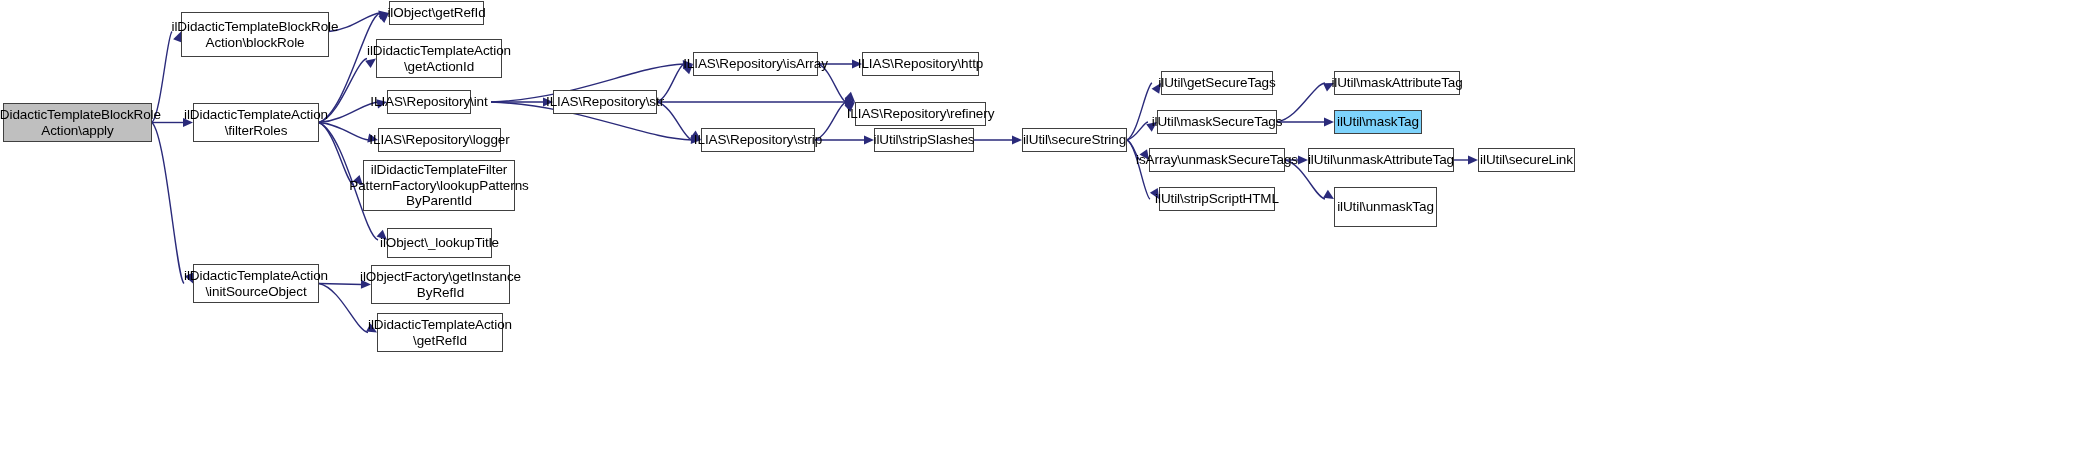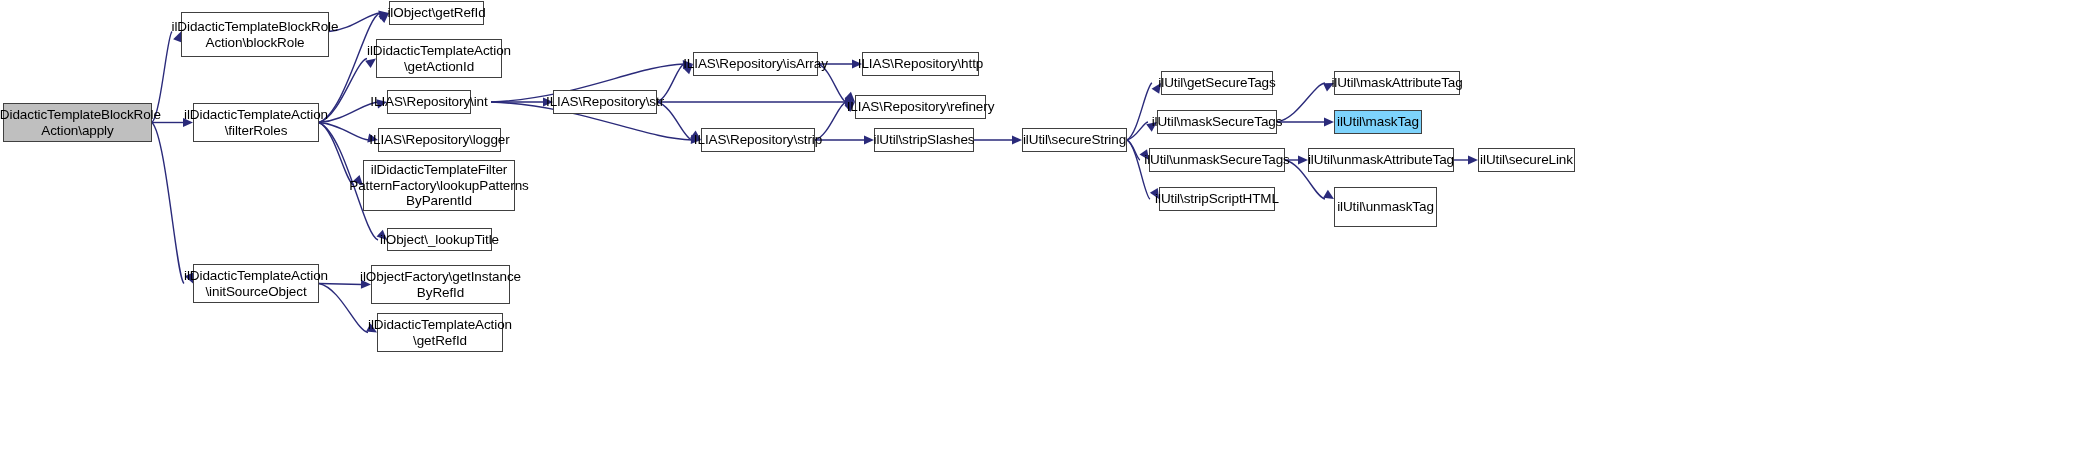--- a/index.html
+++ b/index.html
@@ -186,35 +186,35 @@
       <div class="node" style="left: 193px; top: 264px; width: 126px; height: 39px; border-color: rgb(64, 64, 64); background: rgb(255, 255, 255);">ilDidacticTemplateAction
 \initSourceObject</div>
       <div class="node" style="left: 389px; top: 1px; width: 95px; height: 24px; border-color: rgb(64, 64, 64); background: rgb(255, 255, 255);">ilObject\getRefId</div>
       <div class="node" style="left: 376px; top: 39px; width: 126px; height: 39px; border-color: rgb(64, 64, 64); background: rgb(255, 255, 255);">ilDidacticTemplateAction
 \getActionId</div>
       <div class="node" style="left: 387px; top: 90px; width: 84px; height: 24px; border-color: rgb(64, 64, 64); background: rgb(255, 255, 255);">ILIAS\Repository\int</div>
       <div class="node" style="left: 378px; top: 128px; width: 123px; height: 24px; border-color: rgb(64, 64, 64); background: rgb(255, 255, 255);">ILIAS\Repository\logger</div>
       <div class="node" style="left: 363px; top: 160px; width: 152px; height: 51px; border-color: rgb(64, 64, 64); background: rgb(255, 255, 255);">ilDidacticTemplateFilter
 PatternFactory\lookupPatterns
 ByParentId</div>
-      <div class="node" style="left: 387px; top: 228px; width: 105px; height: 23px; border-color: rgb(64, 64, 64); background: rgb(255, 255, 255);">ilObject\_lookupTitle</div>
+      <div class="node" style="left: 387px; top: 228px; width: 105px; height: 30px; border-color: rgb(64, 64, 64); background: rgb(255, 255, 255);">ilObject\_lookupTitle</div>
       <div class="node" style="left: 371px; top: 265px; width: 139px; height: 39px; border-color: rgb(64, 64, 64); background: rgb(255, 255, 255);">ilObjectFactory\getInstance
 ByRefId</div>
       <div class="node" style="left: 377px; top: 313px; width: 126px; height: 39px; border-color: rgb(64, 64, 64); background: rgb(255, 255, 255);">ilDidacticTemplateAction
 \getRefId</div>
       <div class="node" style="left: 553px; top: 90px; width: 104px; height: 24px; border-color: rgb(64, 64, 64); background: rgb(255, 255, 255);">ILIAS\Repository\str</div>
       <div class="node" style="left: 693px; top: 52px; width: 125px; height: 24px; border-color: rgb(64, 64, 64); background: rgb(255, 255, 255);">ILIAS\Repository\isArray</div>
       <div class="node" style="left: 862px; top: 52px; width: 117px; height: 24px; border-color: rgb(64, 64, 64); background: rgb(255, 255, 255);">ILIAS\Repository\http</div>
-      <div class="node" style="left: 855px; top: 95px; width: 131px; height: 24px; border-color: rgb(64, 64, 64); background: rgb(255, 255, 255);">ILIAS\Repository\refinery</div>
+      <div class="node" style="left: 855px; top: 102px; width: 131px; height: 24px; border-color: rgb(64, 64, 64); background: rgb(255, 255, 255);">ILIAS\Repository\refinery</div>
       <div class="node" style="left: 701px; top: 128px; width: 114px; height: 24px; border-color: rgb(64, 64, 64); background: rgb(255, 255, 255);">ILIAS\Repository\strip</div>
       <div class="node" style="left: 874px; top: 128px; width: 100px; height: 24px; border-color: rgb(64, 64, 64); background: rgb(255, 255, 255);">ilUtil\stripSlashes</div>
       <div class="node" style="left: 1022px; top: 128px; width: 105px; height: 24px; border-color: rgb(64, 64, 64); background: rgb(255, 255, 255);">ilUtil\secureString</div>
       <div class="node" style="left: 1161px; top: 71px; width: 112px; height: 24px; border-color: rgb(64, 64, 64); background: rgb(255, 255, 255);">ilUtil\getSecureTags</div>
       <div class="node" style="left: 1157px; top: 110px; width: 120px; height: 24px; border-color: rgb(64, 64, 64); background: rgb(255, 255, 255);">ilUtil\maskSecureTags</div>
-      <div class="node" style="left: 1149px; top: 148px; width: 136px; height: 24px; border-color: rgb(64, 64, 64); background: rgb(255, 255, 255);">ilUtil\unmaskSecureTags</div>
+      <div class="node" style="left: 1149px; top: 148px; width: 136px; height: 24px; border-color: rgb(64, 64, 64); background: rgb(255, 255, 255);">isArray\unmaskSecureTags</div>
       <div class="node" style="left: 1159px; top: 187px; width: 116px; height: 24px; border-color: rgb(64, 64, 64); background: rgb(255, 255, 255);">ilUtil\stripScriptHTML</div>
       <div class="node" style="left: 1334px; top: 71px; width: 126px; height: 24px; border-color: rgb(64, 64, 64); background: rgb(255, 255, 255);">ilUtil\maskAttributeTag</div>
       <div class="node" style="left: 1334px; top: 110px; width: 88px; height: 24px; border-color: rgb(64, 64, 64); background: #7dd3fc;">ilUtil\maskTag</div>
       <div class="node" style="left: 1308px; top: 148px; width: 146px; height: 24px; border-color: rgb(64, 64, 64); background: rgb(255, 255, 255);">ilUtil\unmaskAttributeTag</div>
       <div class="node" style="left: 1334px; top: 187px; width: 103px; height: 40px; border-color: rgb(64, 64, 64); background: rgb(255, 255, 255);">ilUtil\unmaskTag</div>
       <div class="node" style="left: 1478px; top: 148px; width: 97px; height: 24px; border-color: rgb(64, 64, 64); background: rgb(255, 255, 255);">ilUtil\secureLink</div>
     </div>
 </div>
 
 </body></html>

